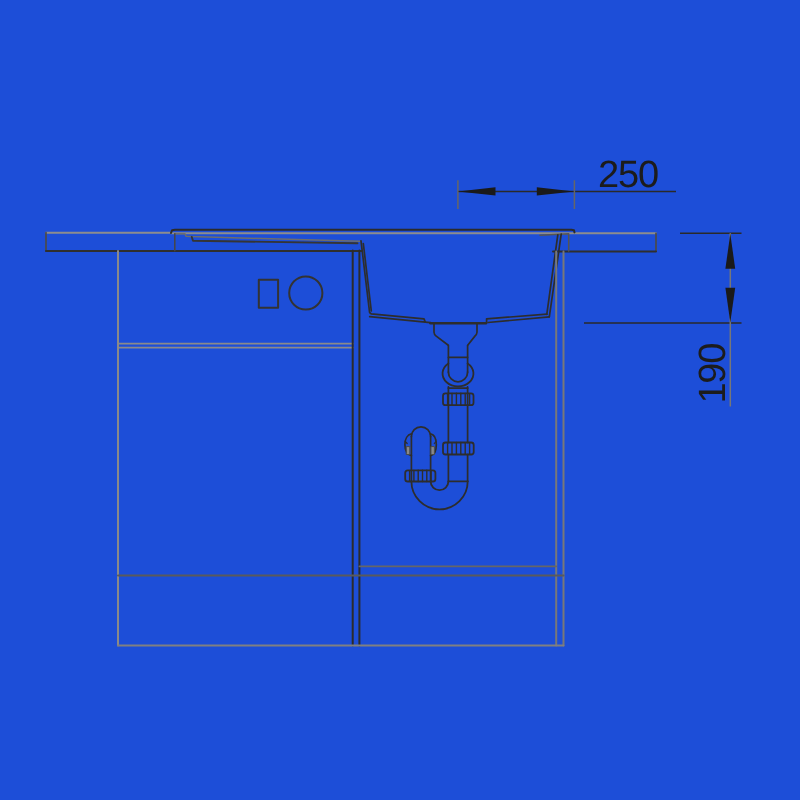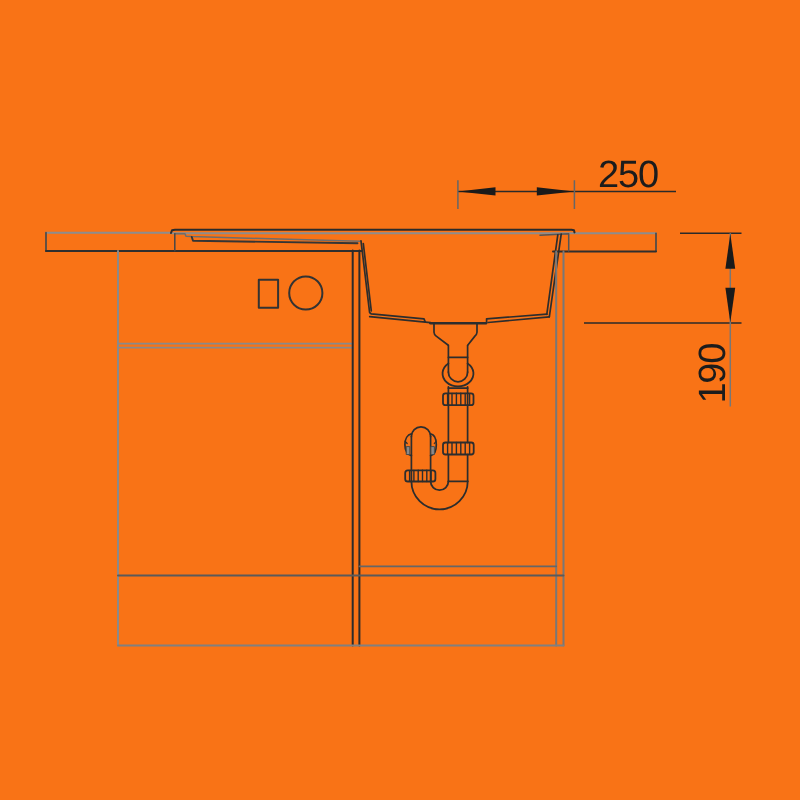--- a/index.html
+++ b/index.html
@@ -1,16 +1,16 @@
 <!DOCTYPE html>
 <html><head>
 <meta charset="utf-8">
 <style>
   html,body{margin:0;padding:0;background:#ffffff;}
-  .page{width:800px;height:800px;position:relative;background:#f97316;font-family:"Liberation Sans",sans-serif;}
+  .page{width:800px;height:800px;position:relative;background:#1d4ed8;font-family:"Liberation Sans",sans-serif;}
   svg{position:absolute;left:0;top:0;}
   text{font-family:"Liberation Sans",sans-serif;fill:#1c1c1c;text-rendering:geometricPrecision;}
 </style>
 </head>
 <body>
 <div class="page">
 <svg width="800" height="800" viewBox="0 0 800 800" style="filter:blur(0.33px)">
   <g fill="none" stroke="#2d2d2d" stroke-width="1.7" stroke-linecap="round" stroke-linejoin="round">
 
     <g>

